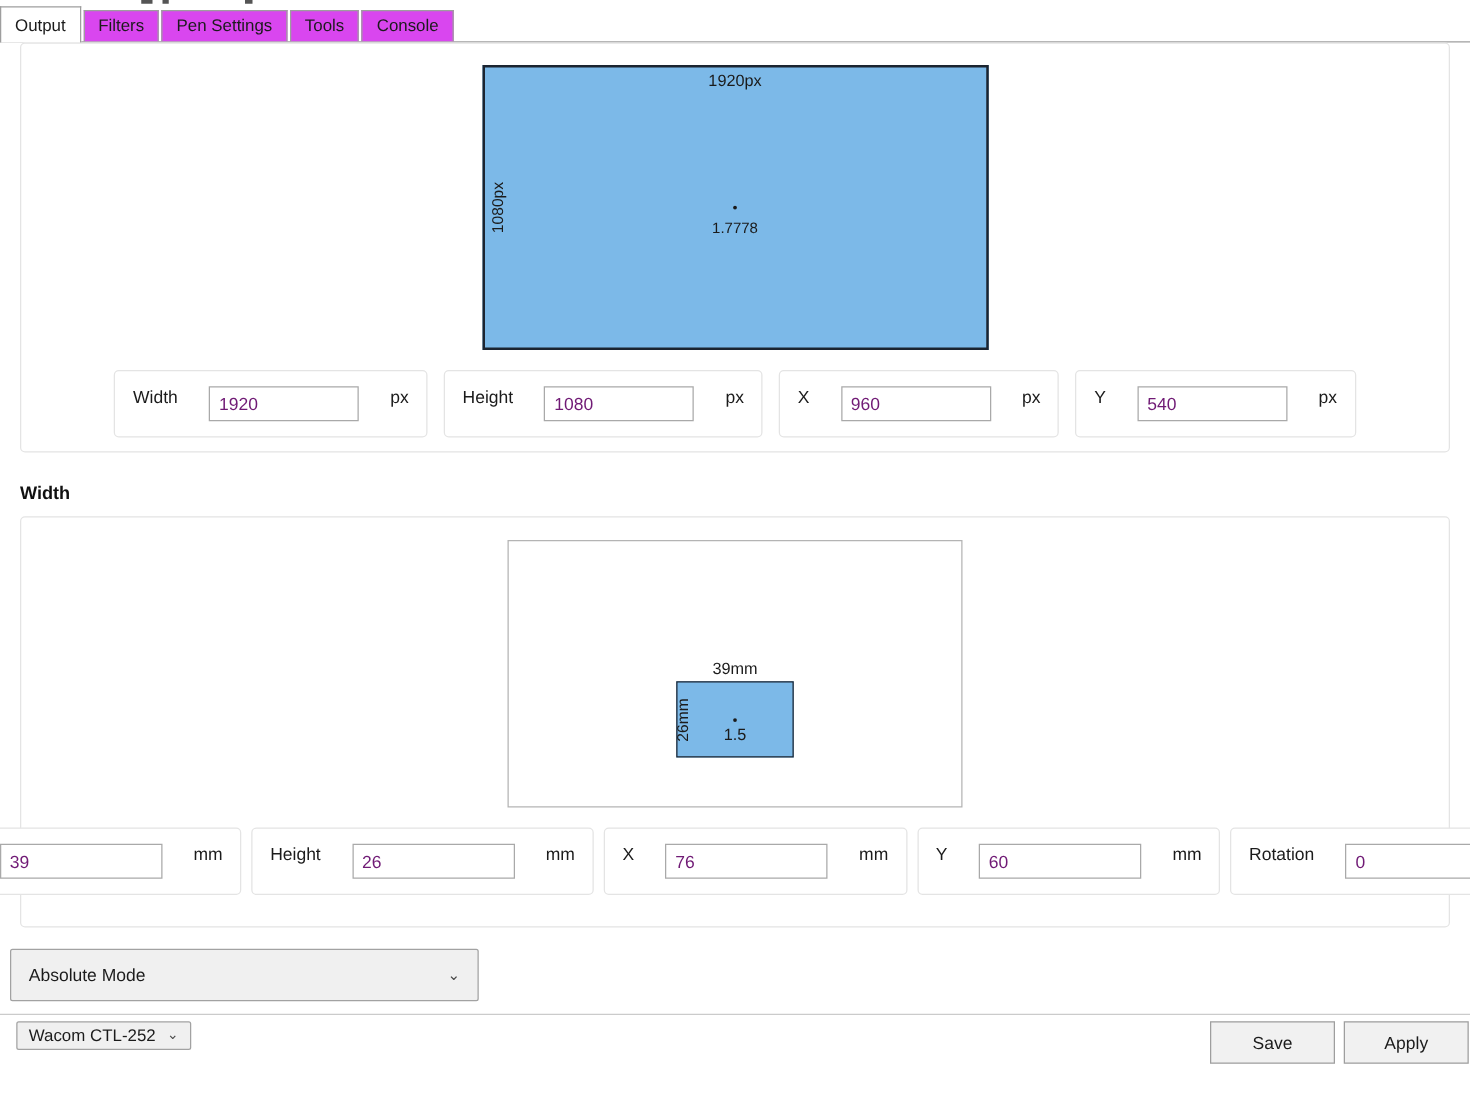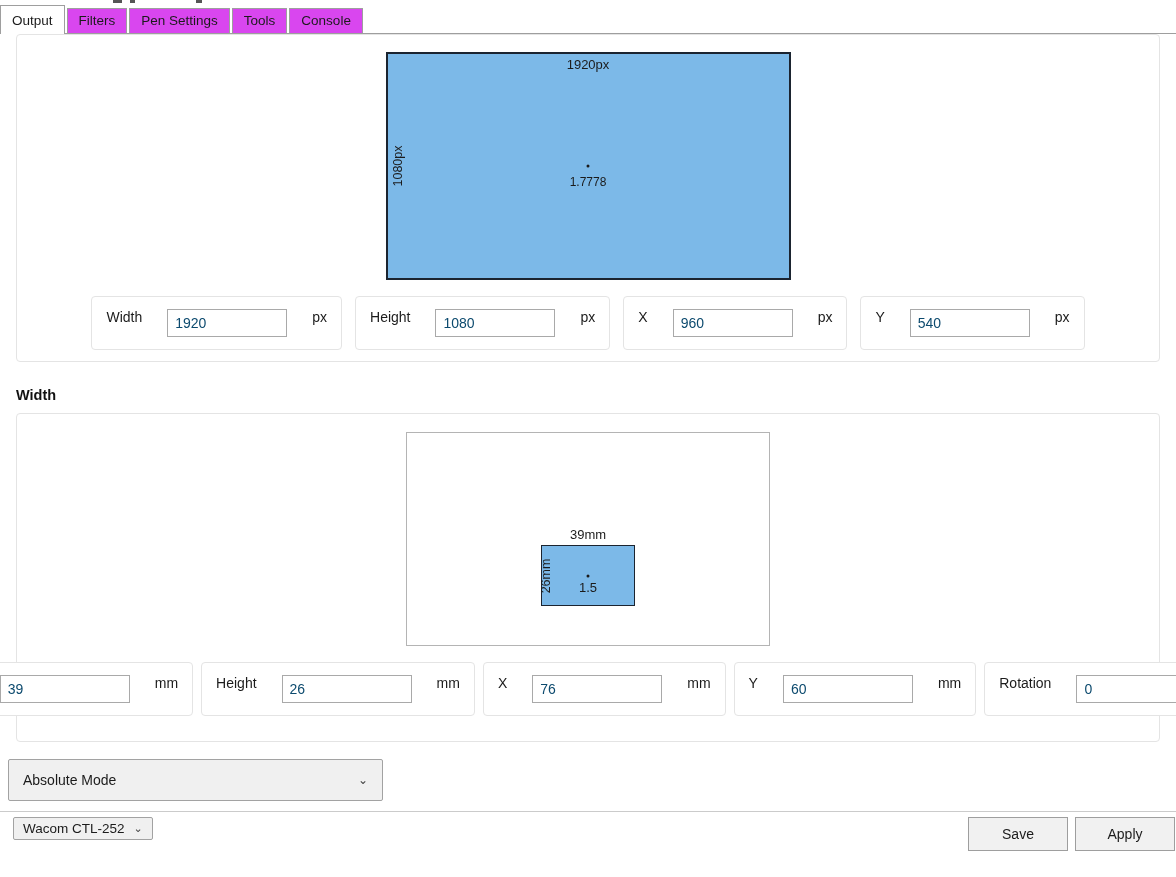--- a/index.html
+++ b/index.html
@@ -52,21 +52,21 @@
   .tablet-area .viz-ratio { top:calc(50% + 4px); font-size:13px; }
 
   
   .field-row { display:flex; justify-content:center; margin-top:16px; }
   .field-row.display-fields { gap:13px; }
   .field-row.tablet-fields  { gap:8px; }
   .field-group { border:1px solid #e4e4e4; border-radius:4px; background:#fff;
     display:flex; gap:25px; padding:12px 14px; }
   .field-label { font-size:14px; }
   .field-input { width:120px; height:28px; border:1px solid #a9a9a9; background:#fff;
-    font-family:"Liberation Sans", sans-serif; font-size:14px; padding:0 7px; color:#0c4a6e; }
+    font-family:"Liberation Sans", sans-serif; font-size:14px; padding:0 7px; color:#701a75; }
   .tablet-fields .field-input { width:130px; }
   .field-unit { font-size:14px; }
 
   
   .mode-select { margin:17px 0 0 8px; width:375px; height:42px; background:#f0f0f0;
     border:1px solid #a2a2a2; border-radius:2px; display:flex; align-items:center;
     padding:0 14px; font-size:14px; cursor:default; }
   .mode-select .chevron { margin-left:auto; font-size:12px; color:#444; line-height:1; }
 
   

